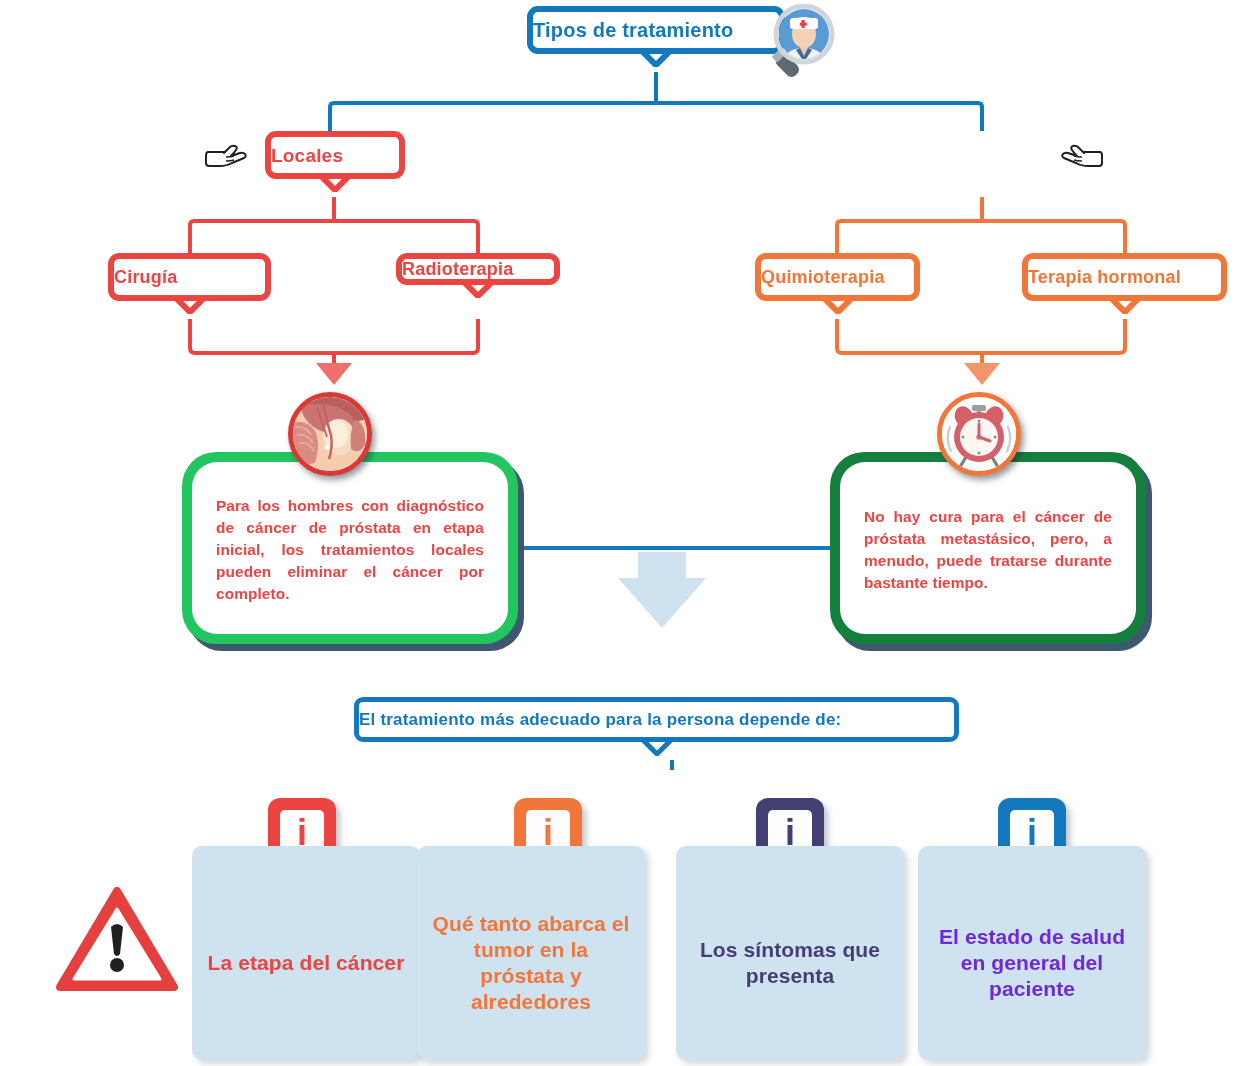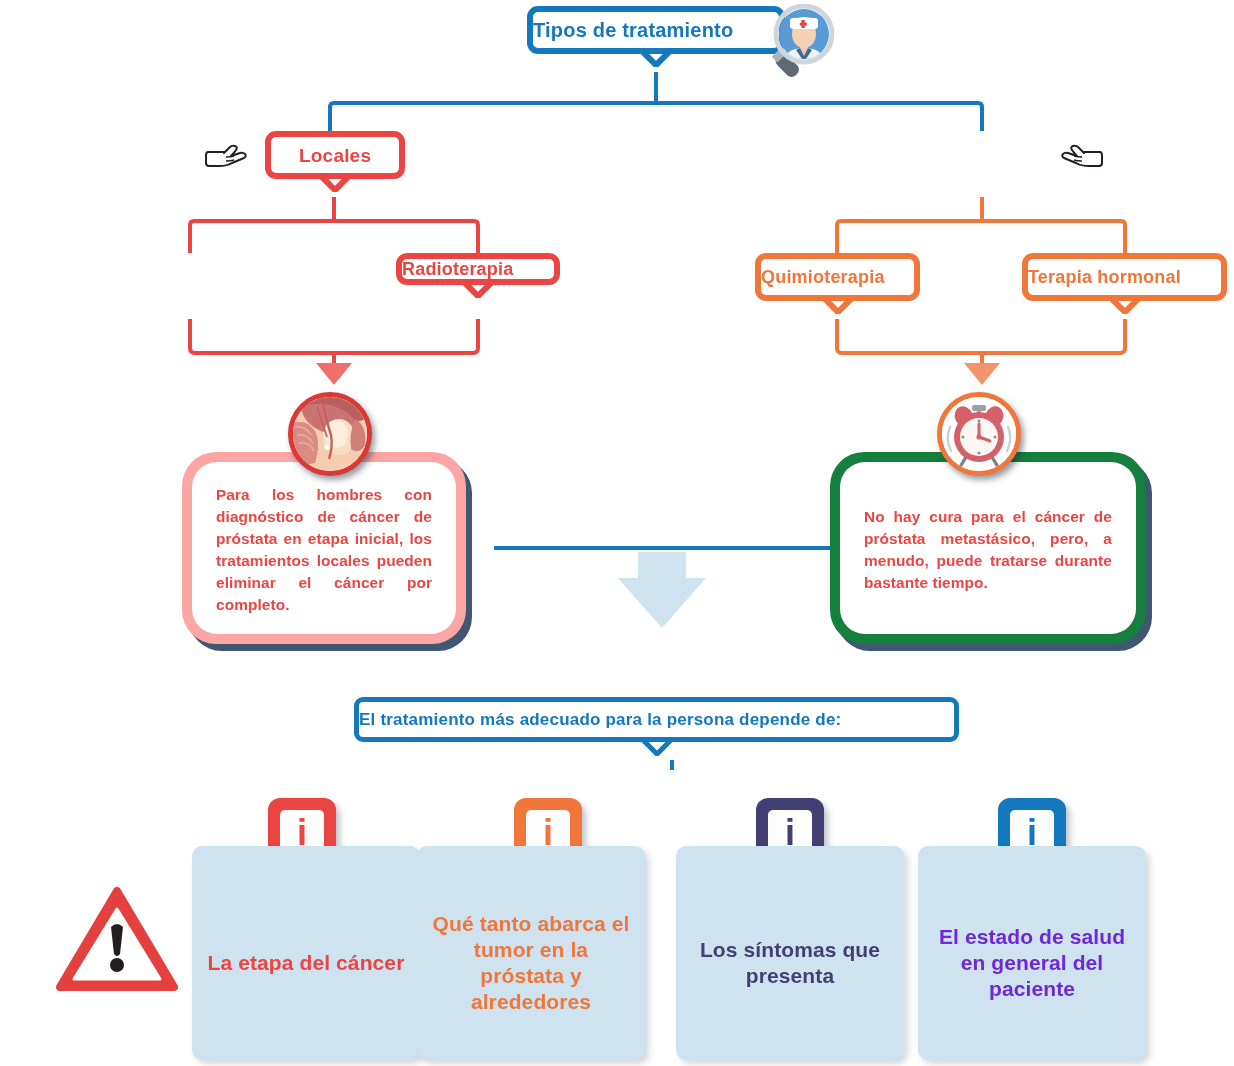--- a/index.html
+++ b/index.html
@@ -57,21 +57,21 @@
     left:527px; top:6px; width:258px; height:48px;
     font-size:20px;
   }
   #doctor-magnifier{
     position:absolute;
     left:754px; top:4px;
     width:86px; height:76px;
   }
 
   
-  #n-locales{   left:265px; top:131px; width:140px; height:48px; font-size:19px;padding-left:28px;}
+  #n-locales{   left:265px; top:131px; width:140px; height:48px; font-size:19px;}
   #n-sistemicos{left:913px; top:131px; width:138px; height:48px; font-size:19px;}
 
   .hand{
     position:absolute;
     width:44px; height:34px;
   }
   #hand-left{ left:204px; top:139px; }
   #hand-right{left:1060px; top:139px; }
 
   
@@ -100,21 +100,21 @@
   .stmt p{
     margin:0;
     font-size:15.4px;
     font-weight:bold;
     line-height:1.42;
     color:#ea4543;
     text-align:justify;
     text-align-last:left;
     letter-spacing:.1px;
   }
-  #stmt-local{ left:182px; top:452px; width:284px; height:192px; background:#fca5a5;}
+  #stmt-local{ left:182px; top:452px; width:336px; height:192px; background:#22c55e;}
   #stmt-syst { left:830px; top:452px; width:316px; height:192px; background:#15803d;}
 
   
   .badge{
     position:absolute;
     width:84px; height:84px;
     border-radius:50%;
     box-sizing:border-box;
     border:5px solid #ea4543;
     background:#ffffff;
@@ -282,20 +282,26 @@
   </svg>
 
   <svg class="hand" id="hand-right" viewBox="0 0 44 34">
     <g transform="translate(44,0) scale(-1,1)">
       <path d="M4,13 q-2,0 -2,4 l0,7 q0,3 3,3 l10,0 q8,0 13,-3 l12,-5 q3,-2 1,-4 q-2,-2 -5,-1 l-9,3 q3,-3 5,-6 q2,-3 -1,-4 q-3,-1 -5,1 l-6,6 l0,-1 z" fill="none" stroke="#231f20" stroke-width="2" stroke-linejoin="round"></path>
       <path d="M22,18 q5,0 8,-1" fill="none" stroke="#231f20" stroke-width="1.6"></path>
       <path d="M22,22 q5,0 8,-1" fill="none" stroke="#231f20" stroke-width="1.6"></path>
     </g>
   </svg>
 
+  <div class="node red" id="n-cirugia">
+    <span>Cirugía</span>
+    <svg class="notch" viewBox="0 0 34 18">
+      <path d="M1,0 L17,16 L33,0" fill="none" stroke="#ea4543" stroke-width="6" stroke-linejoin="miter"></path>
+    </svg>
+  </div>
   <div class="node red" id="n-radioterapia">
     <span>Radioterapia</span>
     <svg class="notch" viewBox="0 0 34 18">
       <path d="M1,0 L17,16 L33,0" fill="none" stroke="#ea4543" stroke-width="6" stroke-linejoin="miter"></path>
     </svg>
   </div>
   <div class="node orange" id="n-quimio">
     <span>Quimioterapia</span>
     <svg class="notch" viewBox="0 0 34 18">
       <path d="M1,0 L17,16 L33,0" fill="none" stroke="#f0763a" stroke-width="6" stroke-linejoin="miter"></path>

